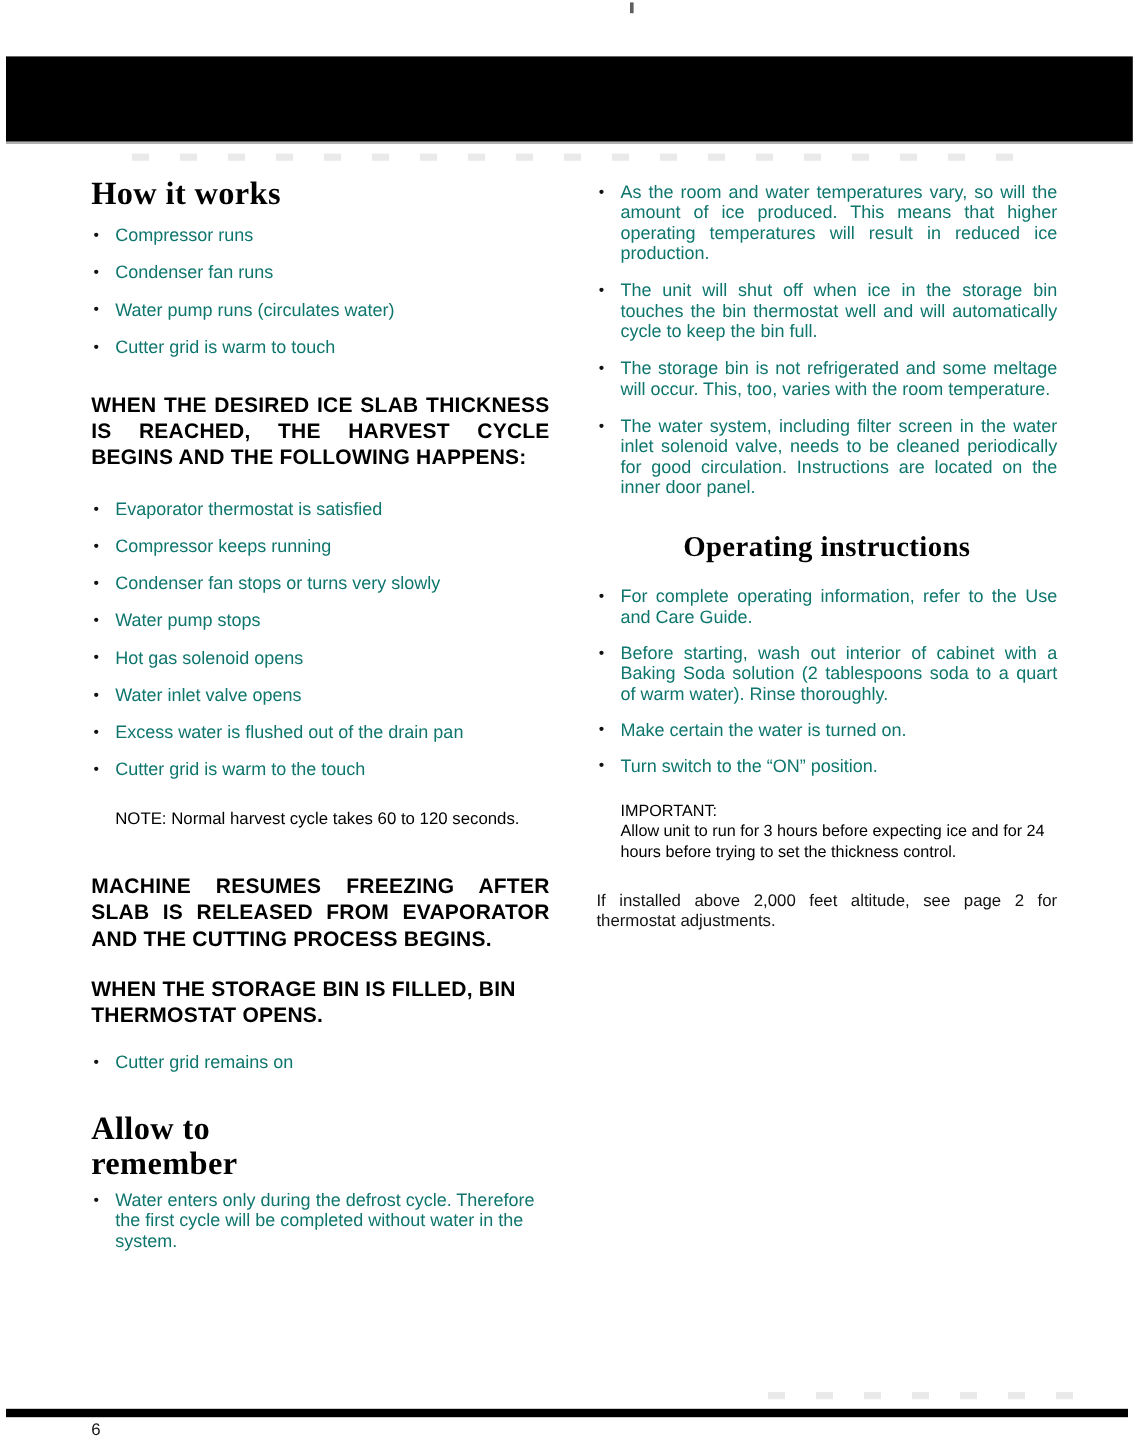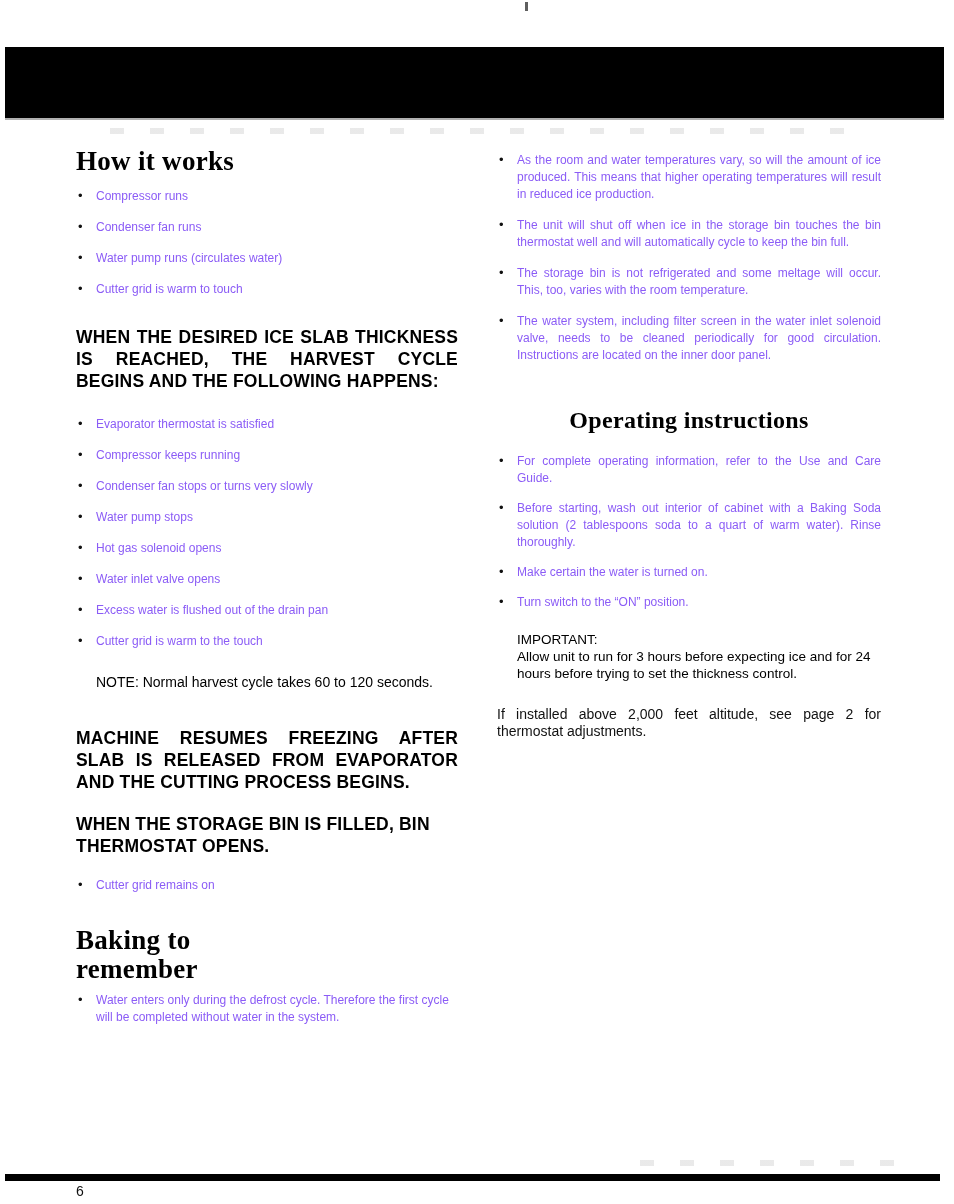--- a/index.html
+++ b/index.html
@@ -109,43 +109,43 @@
 
   
   ul.bullets {
     list-style: none;
     margin: 0;
     padding: 0;
   }
   ul.bullets > li {
     position: relative;
     padding-left: 20px;
-    font-size: 12px;
-    line-height: 17px;
-    color: #8b5cf6;
+    font-size: 15px;
+    line-height: 17px;
+    color: #0f766e;
   }
   ul.bullets > li::before {
     content: "\2022";
     position: absolute;
     left: 2px;
     top: -1px;
     font-size: 13px;
     color: #111;
   }
   
   ul.airy > li { margin-bottom: 14px; }
   ul.airy > li:last-child { margin-bottom: 0; }
 
   
   ul.justified > li {
     text-align: justify;
     text-align-last: left;
     margin-bottom: 14px;
   }
-  ul.justified > li:last-child { margin-bottom: 15px; }
+  ul.justified > li:last-child { margin-bottom: 0; }
 
   ul.snug > li { margin-bottom: 13px; }
   ul.snug > li:last-child { margin-bottom: 0; }
 
   
   .note-block {
     margin: 0;
     padding-left: 20px;
     font-size: 14px;
     line-height: 17px;
@@ -232,21 +232,21 @@
 
   <div class="sp-20"></div>
 
   <ul class="bullets airy">
     <li>Cutter grid remains on</li>
   </ul>
 
   <div class="sp-32"></div>
 
   <h1 class="serif-heading two-line">
-    <span>Baking to</span><br>
+    <span>Allow to</span><br>
     <span>remember</span>
   </h1>
 
   <div class="sp-8"></div>
 
   <ul class="bullets">
     <li>Water enters only during the defrost cycle. Therefore the first cycle will be completed without water in the system.</li>
   </ul>
 
 </div>

